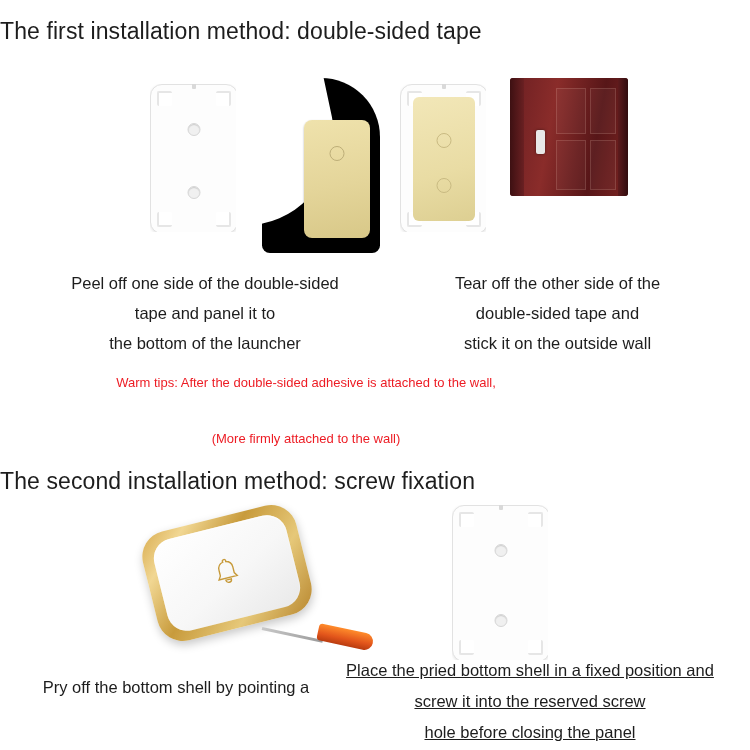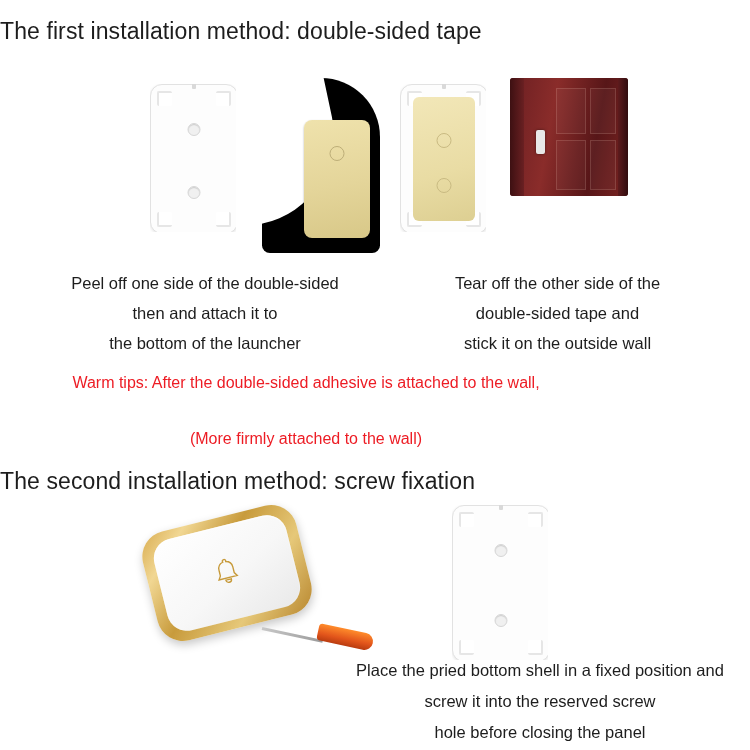--- a/index.html
+++ b/index.html
@@ -173,21 +173,21 @@
     color: #1d1d1d;
   }
   #caption-left  { left: 30px;  top: 268px; width: 350px; }
   #caption-right { left: 385px; top: 268px; width: 345px; }
 
   .warn {
     position: absolute;
     text-align: center;
     width: 612px;
     color: #ed1c24;
-    font-size: 16px;
+    font-size: 13px;
     line-height: 28px;
   }
   #warn-1 { top: 369px; }
   #warn-2 { top: 397px; }
   #warn-3 { top: 425px; }
 
   
   .strip2 { position: absolute; top: 505px; left: 0; width: 750px; height: 160px; }
 
   
@@ -245,21 +245,21 @@
 
   
   .caption-b {
     position: absolute;
     text-align: center;
     font-size: 16.5px;
     line-height: 31px;
     color: #1d1d1d;
   }
   #caption-bl { left: 4px;   top: 672px; width: 344px; }
-  #caption-br { left: 330px; top: 655px; width: 420px; }
+  #caption-br { left: 320px; top: 655px; width: 420px; text-decoration: underline; }
 </style>
 </head>
 <body>
 
 <div class="page">
 
   <div class="section-title" id="title-1">The first installation method: double-sided tape</div>
 
   <div class="strip1">
 
@@ -304,21 +304,21 @@
       <div class="door-panel" style="left:46px;top:10px;width:28px;height:44px;"></div>
       <div class="door-panel" style="left:80px;top:10px;width:24px;height:44px;"></div>
       <div class="door-panel" style="left:46px;top:62px;width:28px;height:48px;"></div>
       <div class="door-panel" style="left:80px;top:62px;width:24px;height:48px;"></div>
       <div class="door-button"></div>
     </div>
   </div>
 
   <div class="caption" id="caption-left">
     <div>Peel off one side of the double-sided</div>
-    <div>then and attach it to</div>
+    <div>tape and panel it to</div>
     <div>the bottom of the launcher</div>
   </div>
 
   <div class="caption" id="caption-right">
     <div>Tear off the other side of the</div>
     <div>double-sided tape and</div>
     <div>stick it on the outside wall</div>
   </div>
 
   <div class="warn" id="warn-1" style="color: rgb(237, 28, 36);">Warm tips: After the double-sided adhesive is attached to the wall,</div>
@@ -348,20 +348,21 @@
         <div class="tab tr"></div>
         <div class="tab bl"></div>
         <div class="tab br"></div>
         <div class="hole h1"></div>
         <div class="hole h2"></div>
       </div>
     </div>
   </div>
 
   <div class="caption-b" id="caption-bl">
+    <div>Pry off the bottom shell by pointing a</div>
   </div>
 
   <div class="caption-b" id="caption-br">
     <div>Place the pried bottom shell in a fixed position and</div>
     <div>screw it into the reserved screw</div>
     <div>hole before closing the panel</div>
   </div>
 
 </div>
 

